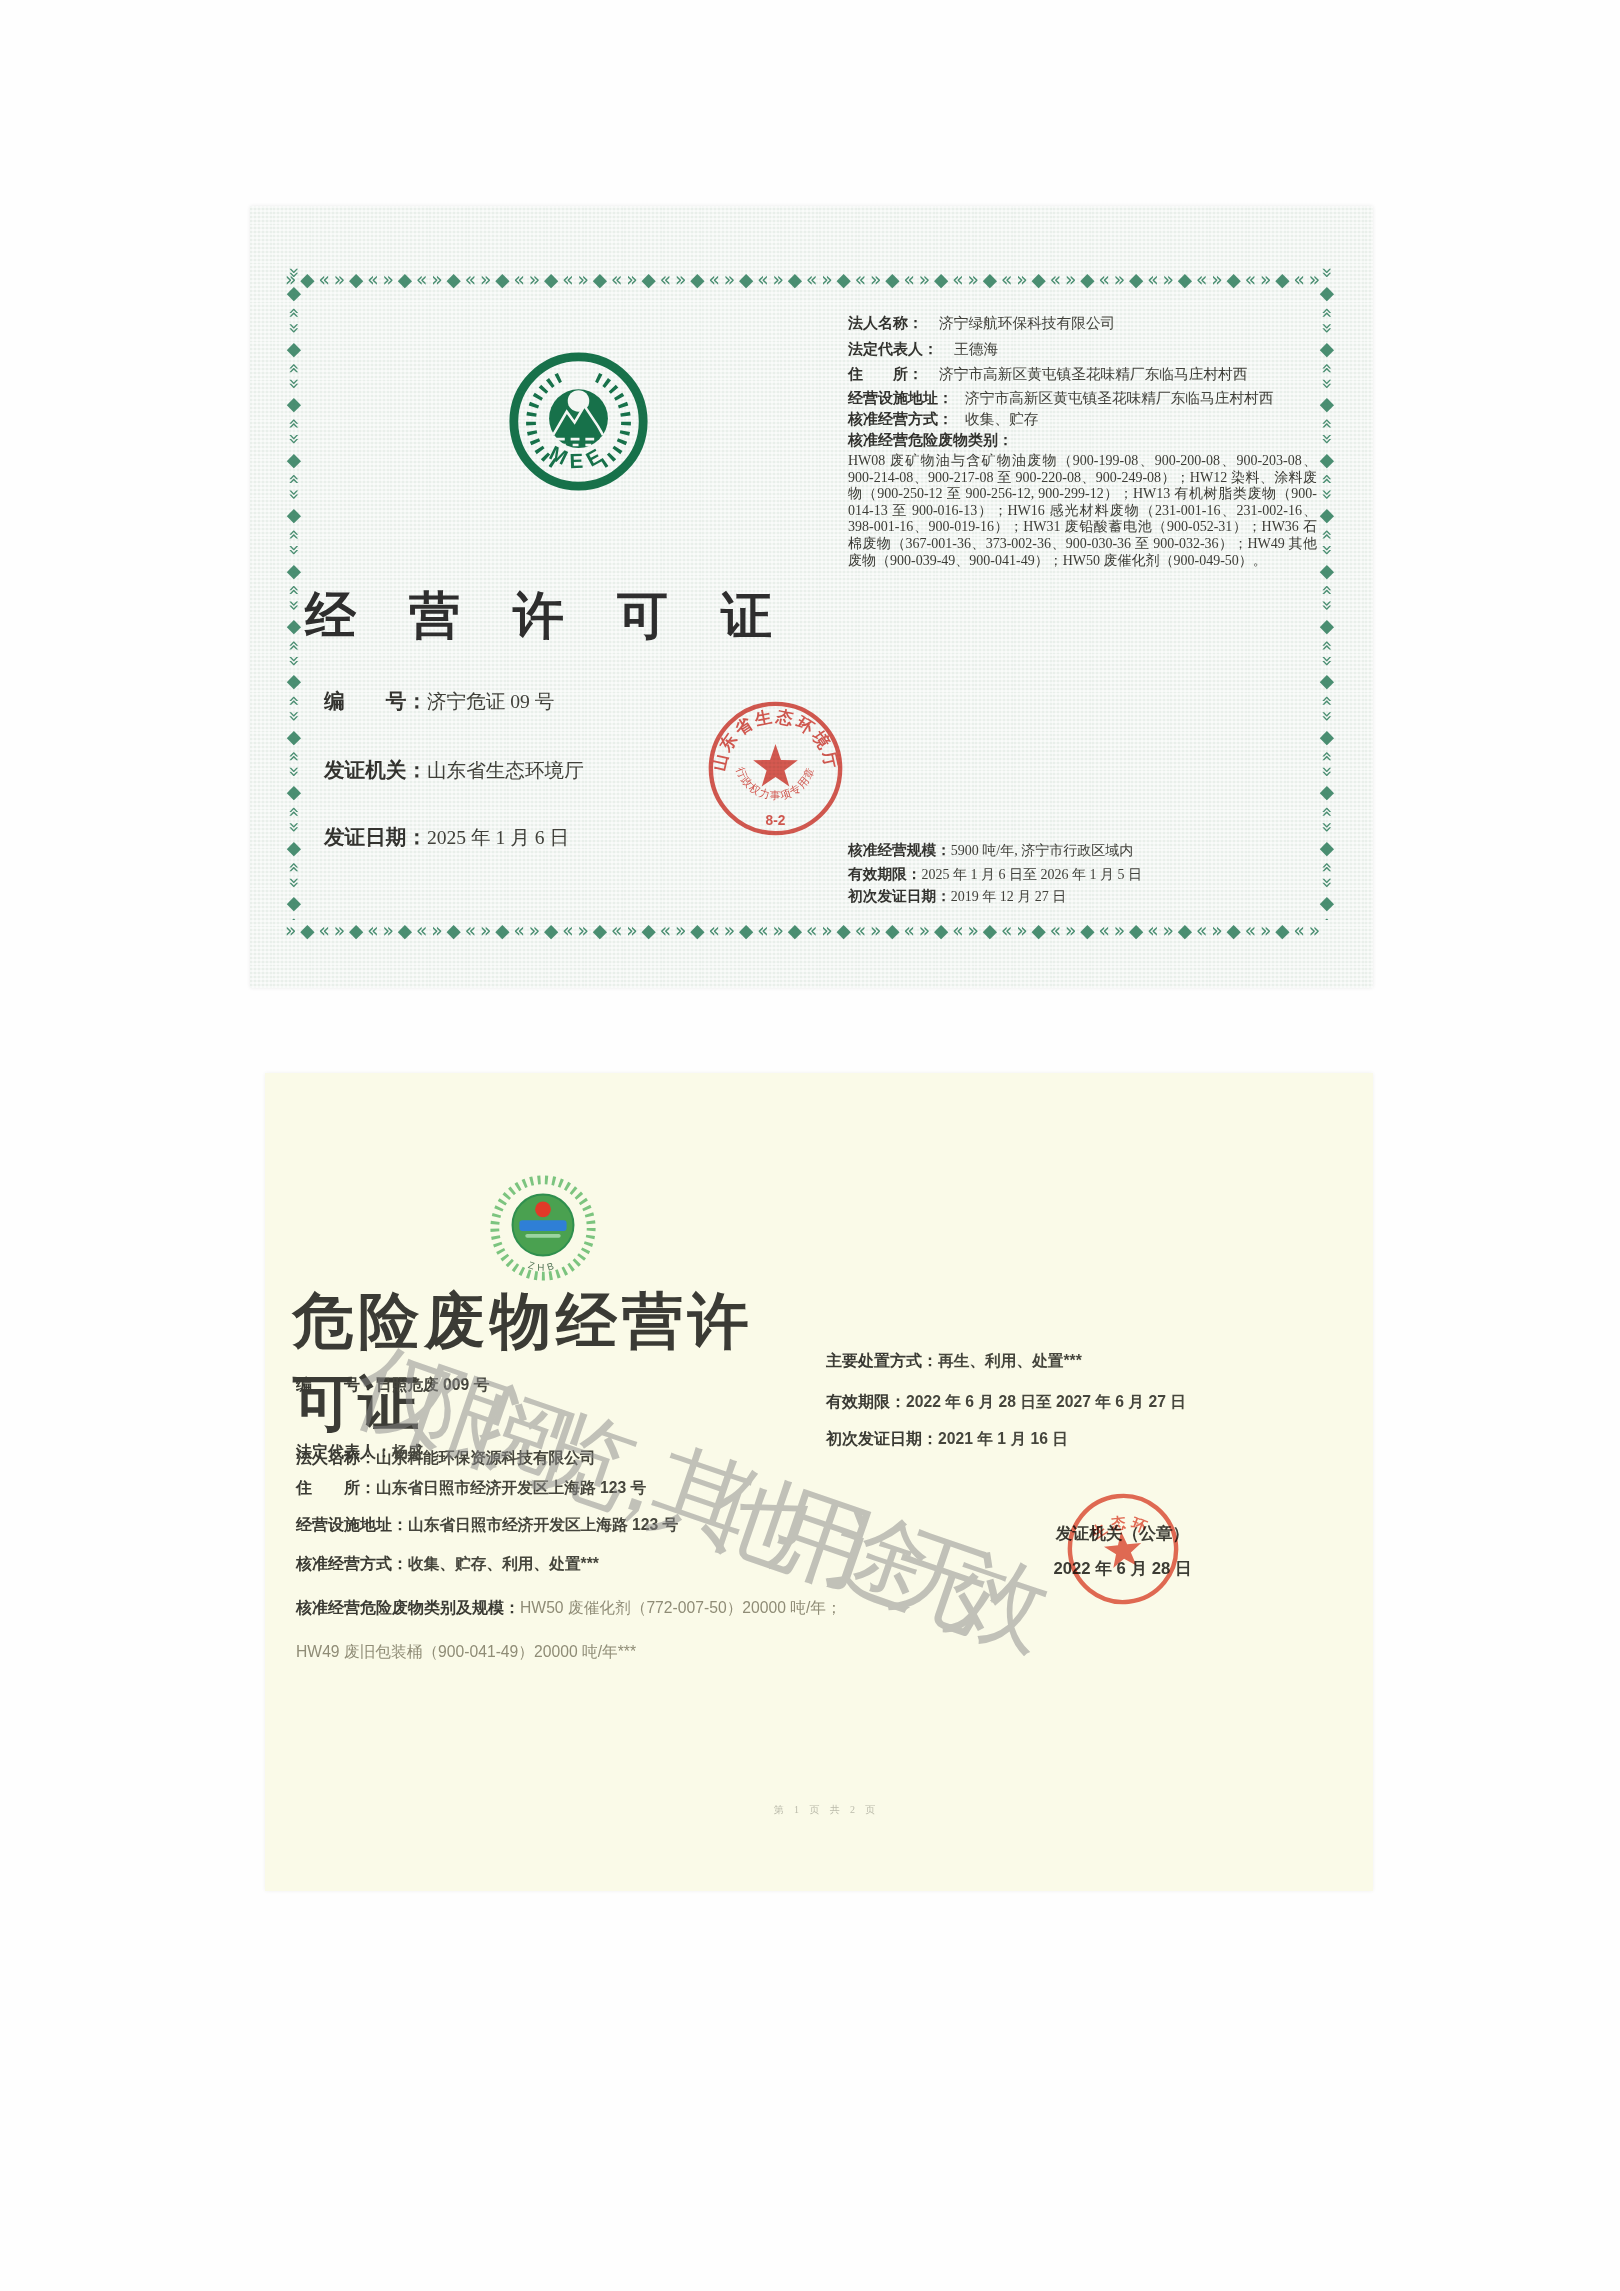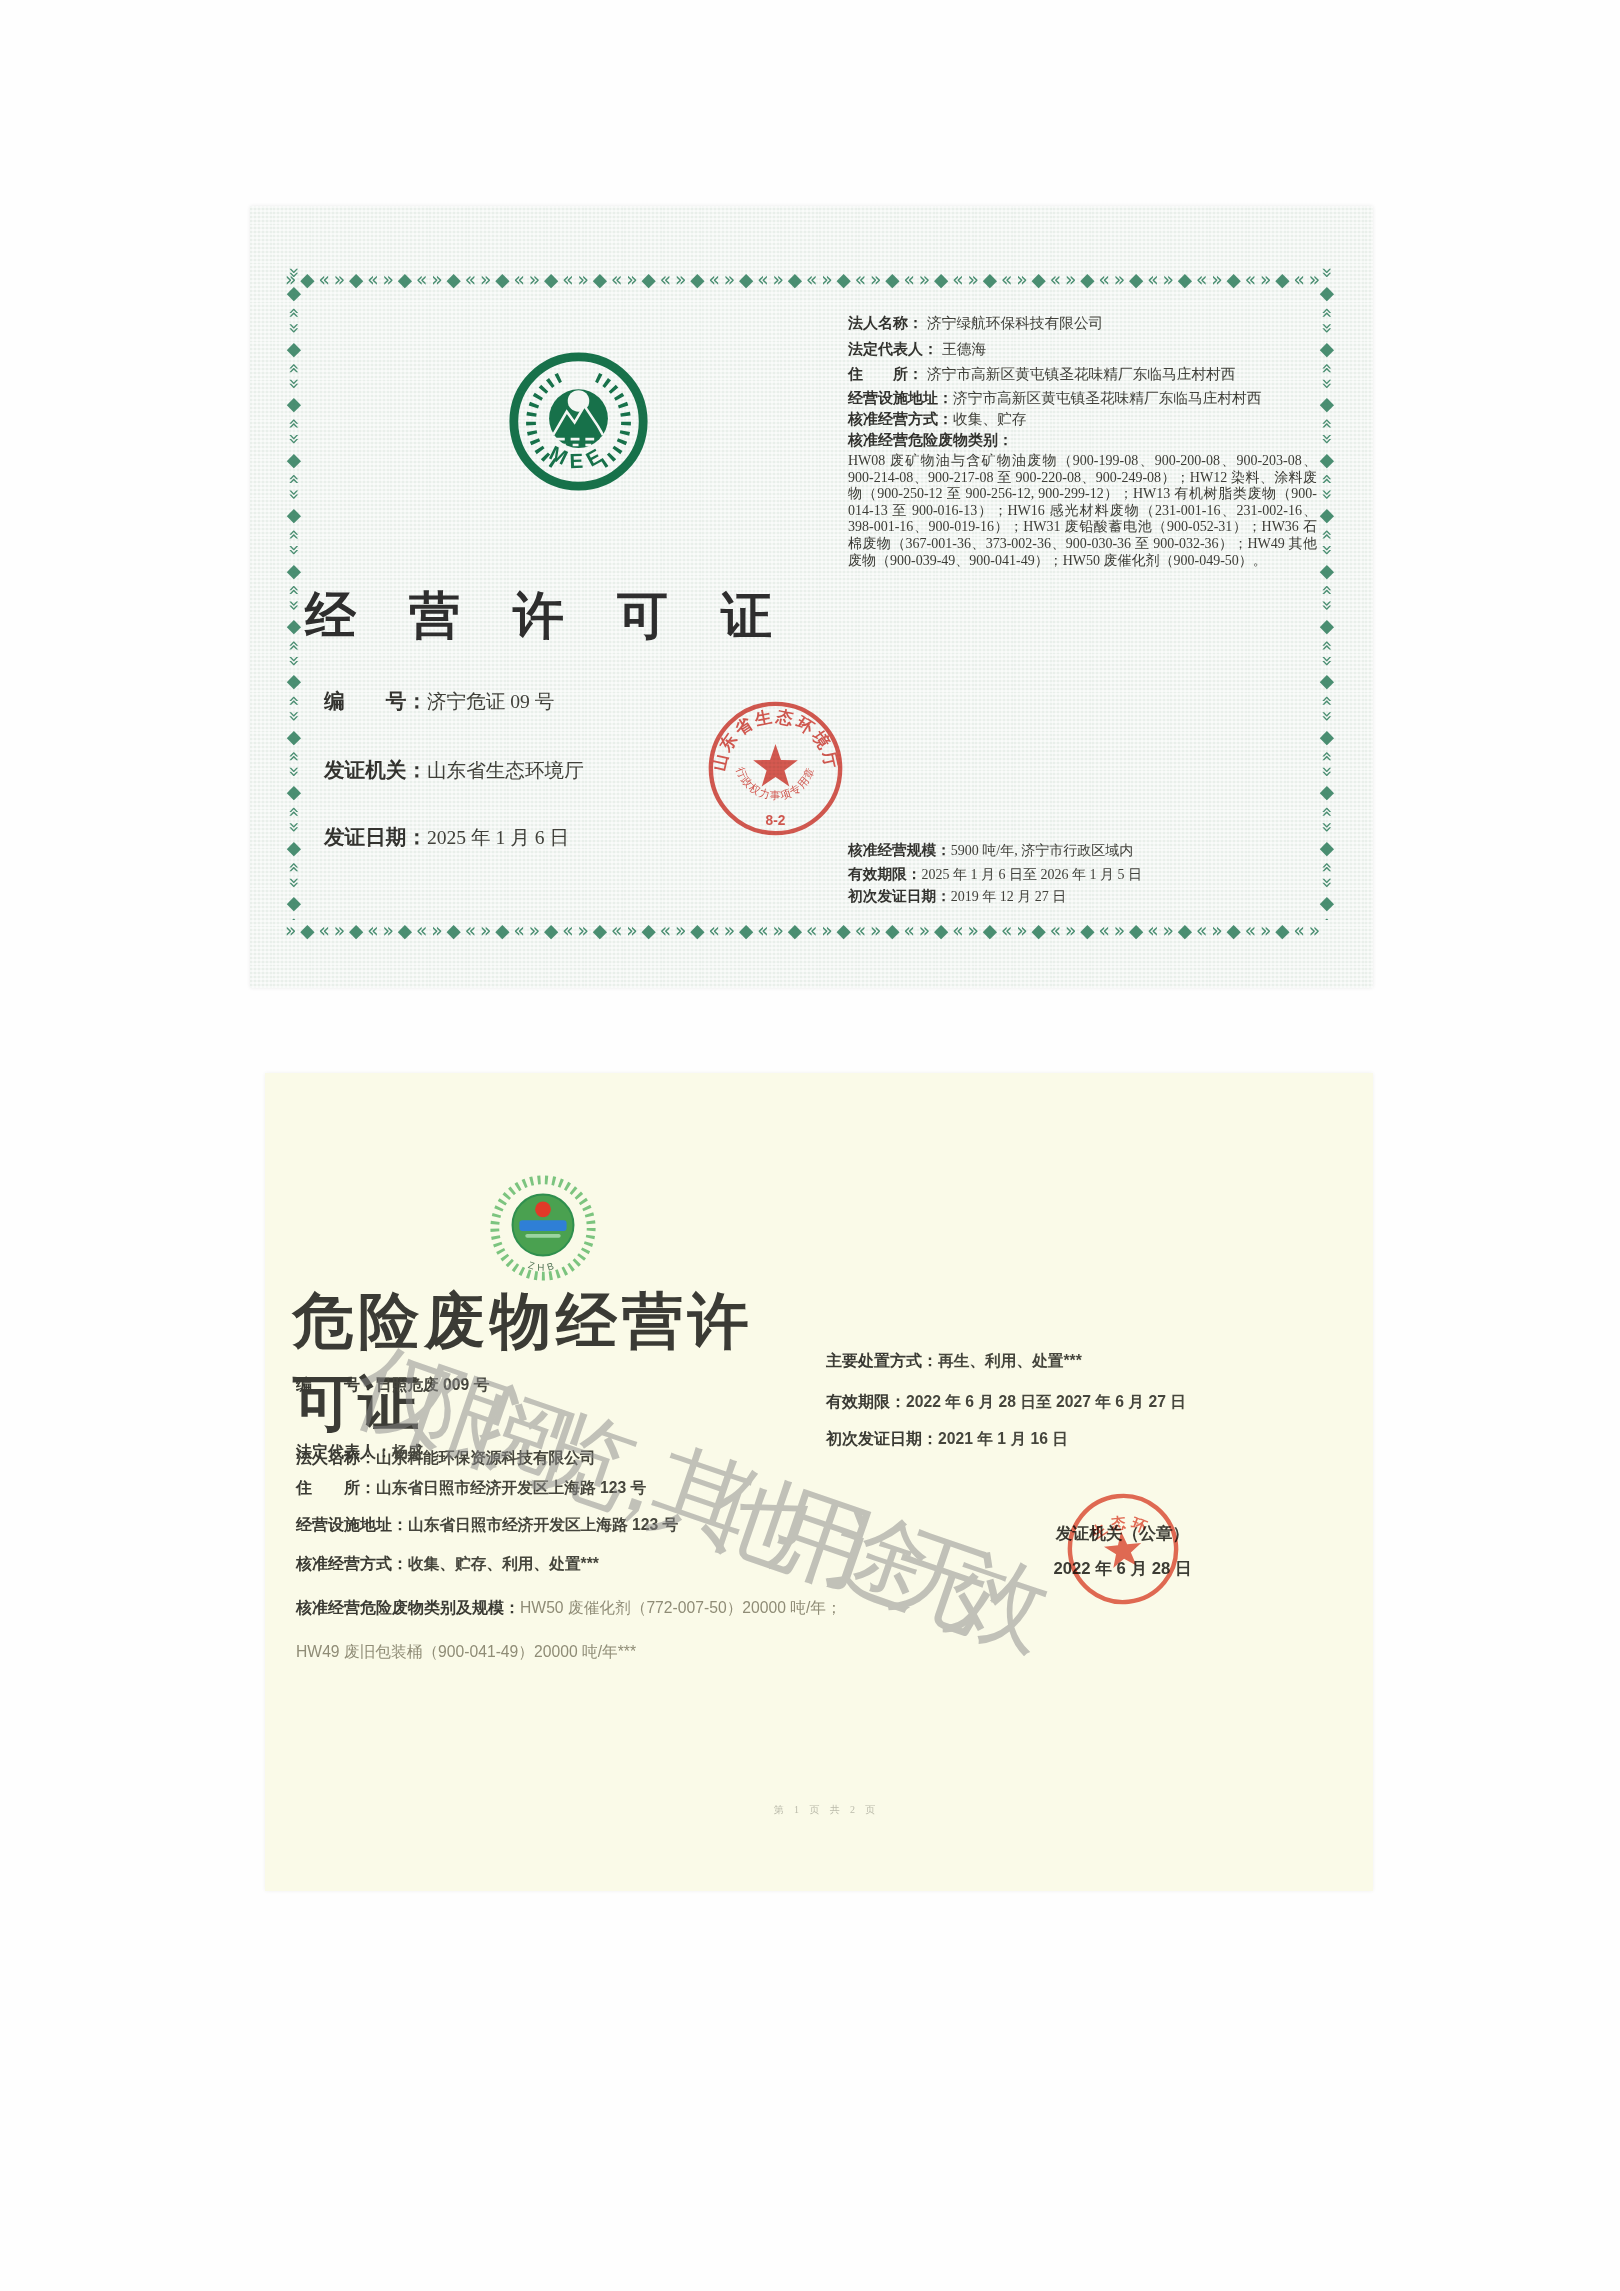--- a/index.html
+++ b/index.html
@@ -20,21 +20,21 @@
   .orn-v{top:61px;height:653px;width:25.5px;writing-mode:vertical-rl;line-height:25.5px;}
 
   .ct-title{position:absolute;left:55px;width:467px;font-size:51px;font-weight:700;color:#2e2e2e;
     text-align:justify;text-align-last:justify;font-family:"Liberation Serif",serif;}
   .row{position:absolute;white-space:nowrap;}
   .lbl{font-family:"Liberation Sans",sans-serif;font-weight:700;color:#33332f;}
   .val{font-family:"Liberation Serif",serif;color:#40403a;}
   .ct-big .lbl{font-size:20.6px;}
   .ct-big .val{font-size:19.6px;}
   .ct-r .lbl{font-size:15px;}
-  .ct-r .val{font-size:14.7px;}
+  .ct-r .val{font-size:14.7px;margin-left:12px;}
   .ct-sm .lbl{font-size:14.7px;}
   .ct-sm .val{font-size:14px;}
   .ct-par{position:absolute;left:598px;top:247px;width:469px;font-size:14px;line-height:16.6px;
     text-align:justify;color:#3c3c36;font-family:"Liberation Serif",serif;}
 
   
   .cert-bottom{position:absolute;left:265px;top:1073px;width:1108px;height:818px;
     background:#fafae8;box-shadow:0 0 3.9px rgba(0,0,0,.06);}
   .cb-title{position:absolute;left:27.4px;top:208px;width:490px;font-size:61px;font-weight:700;
     letter-spacing:4.9px;color:#3b3b35;font-family:"Liberation Serif",serif;}

